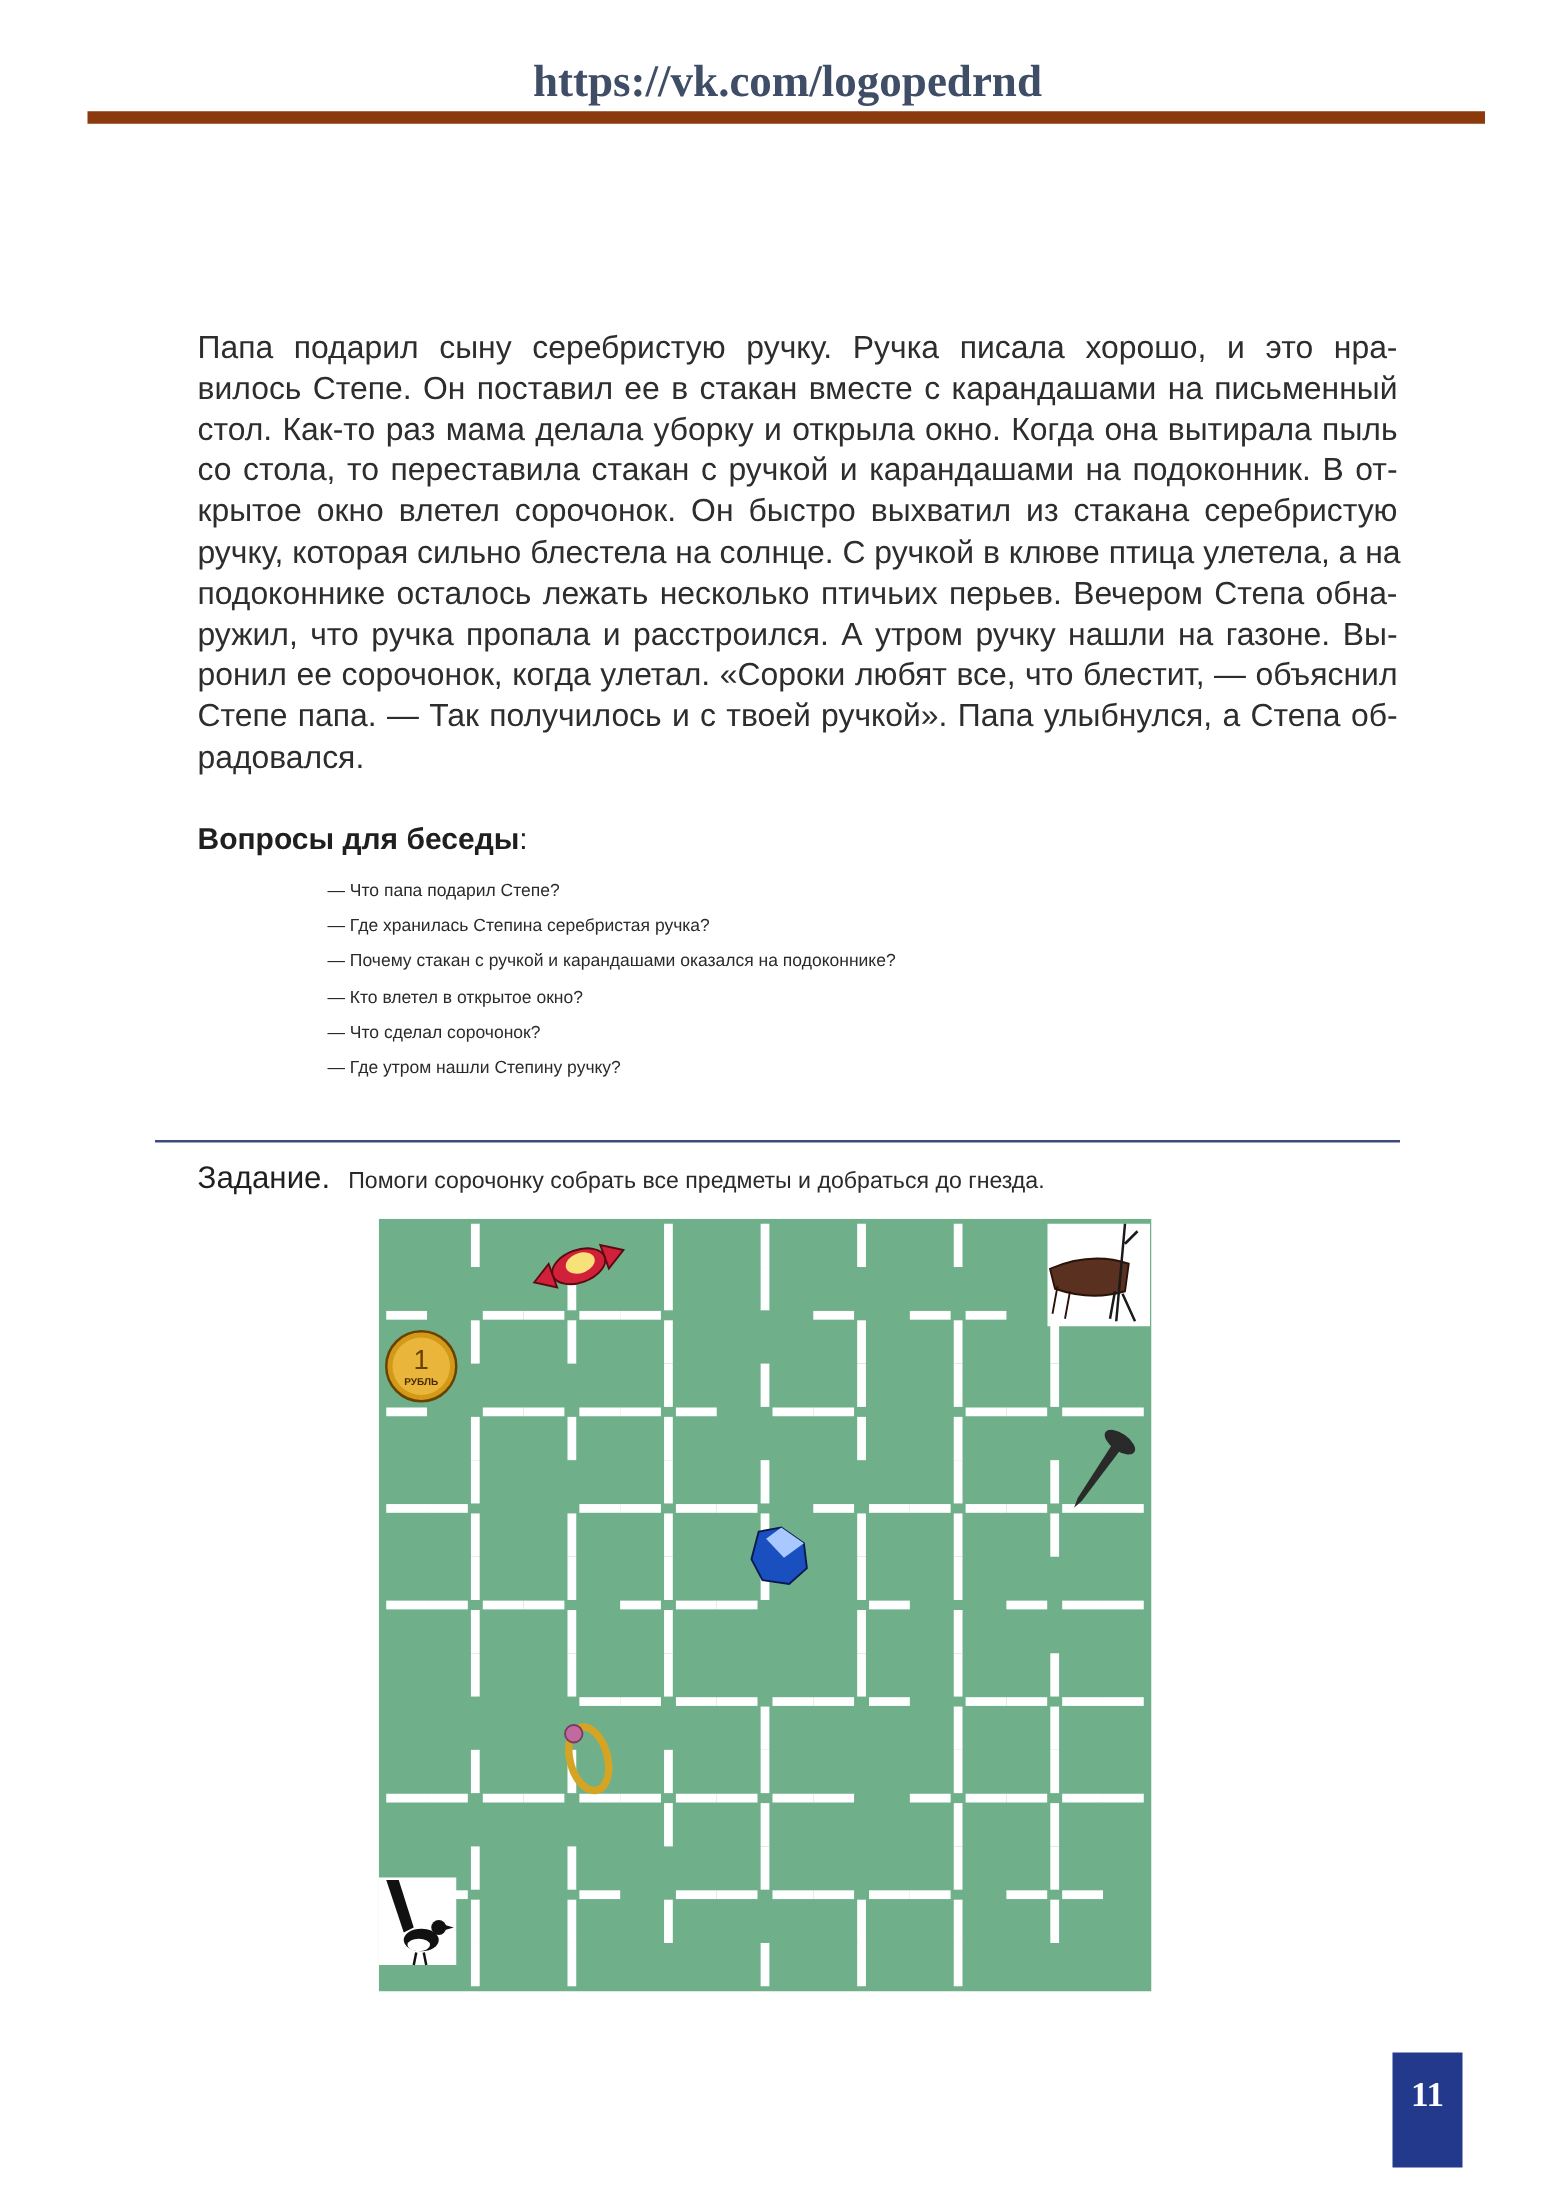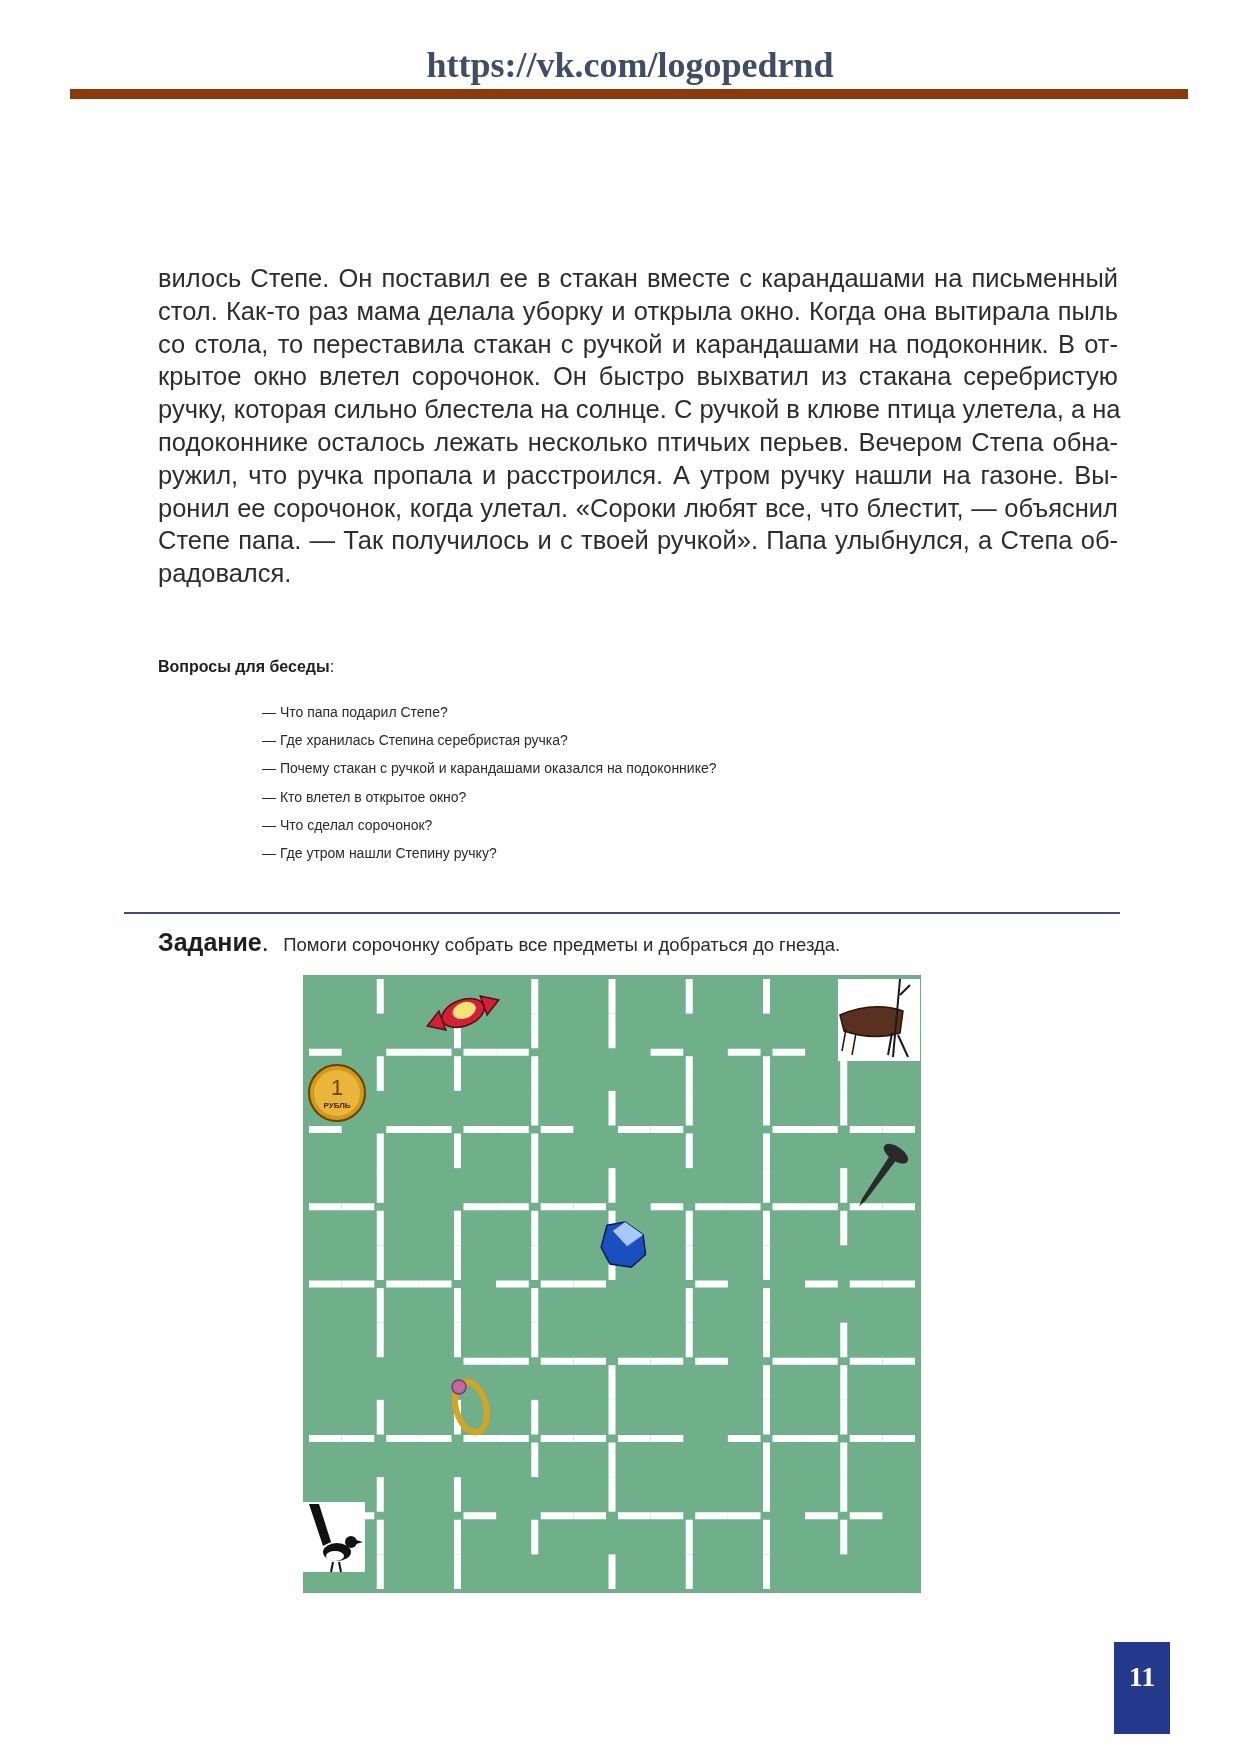--- a/index.html
+++ b/index.html
@@ -6,41 +6,42 @@
   body { width:1240px; height:1754px; position:relative; overflow:hidden;
          font-family:"Liberation Sans", sans-serif; color:#2a2a2a; }
   .hdr-link { position:absolute; left:0; top:44px; width:1260px; text-align:center;
               font-family:"Liberation Serif", serif; font-weight:bold; font-size:36px;
               color:#3f4d66; letter-spacing:0px; }
   .hdr-bar { position:absolute; left:70px; top:89px; width:1118px; height:10px; background:#8a3a0c; }
   .story { position:absolute; left:158px; top:262px; width:960px; font-size:25.5px; line-height:32.8px;
            color:#2d2d2d; text-align:justify; }
   .story .line { display:block; white-space:nowrap; text-align:justify; text-align-last:justify; }
   .story .line.last { text-align-last:left; }
-  .questions-title { position:absolute; left:158px; top:658px; font-size:16px; font-weight:bold; color:#1f1f1f; }
+  .questions-title { position:absolute; left:158px; top:658px; font-size:24px; font-weight:bold; color:#1f1f1f; }
   .questions-title .colon { font-weight:normal; }
   .qlist { position:absolute; left:262px; top:698px; list-style:none; margin:0; padding:0;
            font-size:14px; line-height:28.2px; color:#2a2a2a; }
   .qlist li { margin:0; padding:0; white-space:nowrap; }
   .divider { position:absolute; left:124px; top:912px; width:996px; height:2px; background:#3c4a7e; }
   .task { position:absolute; left:158px; top:928px; white-space:nowrap; }
-  .task .label { font-size:25px; font-weight:bold; color:#1f1f1f; }
+  .task .label { font-size:25px; font-weight:normal; color:#1f1f1f; }
   .task .text { font-size:18.5px; color:#2a2a2a; margin-left:10px; }
   .maze { position:absolute; left:303px; top:975px; width:630px; height:630px; }
   .page-num { position:absolute; left:1114px; top:1642px; width:56px; height:92px; background:#233a8c;
               color:#ffffff; font-family:"Liberation Serif", serif; font-weight:bold; font-size:28px;
               text-align:center; line-height:70px; }
 </style>
 </head>
 <body>
 
 <div class="hdr-link">https://vk.com/logopedrnd</div>
 <div class="hdr-bar"></div>
 
 <div class="story">
+  <span class="line" style="padding-left:0">Папа подарил сыну серебристую ручку. Ручка писала хорошо, и это нра-</span>
   <span class="line">вилось Степе. Он поставил ее в стакан вместе с карандашами на письменный</span>
   <span class="line">стол. Как-то раз мама делала уборку и открыла окно. Когда она вытирала пыль</span>
   <span class="line">со стола, то переставила стакан с ручкой и карандашами на подоконник. В от-</span>
   <span class="line">крытое окно влетел сорочонок. Он быстро выхватил из стакана серебристую</span>
   <span class="line">ручку, которая сильно блестела на солнце. С ручкой в клюве птица улетела, а на</span>
   <span class="line">подоконнике осталось лежать несколько птичьих перьев. Вечером Степа обна-</span>
   <span class="line">ружил, что ручка пропала и расстроился. А утром ручку нашли на газоне. Вы-</span>
   <span class="line">ронил ее сорочонок, когда улетал. «Сороки любят все, что блестит, — объяснил</span>
   <span class="line">Степе папа. — Так получилось и с твоей ручкой». Папа улыбнулся, а Степа об-</span>
   <span class="line last">радовался.</span>

